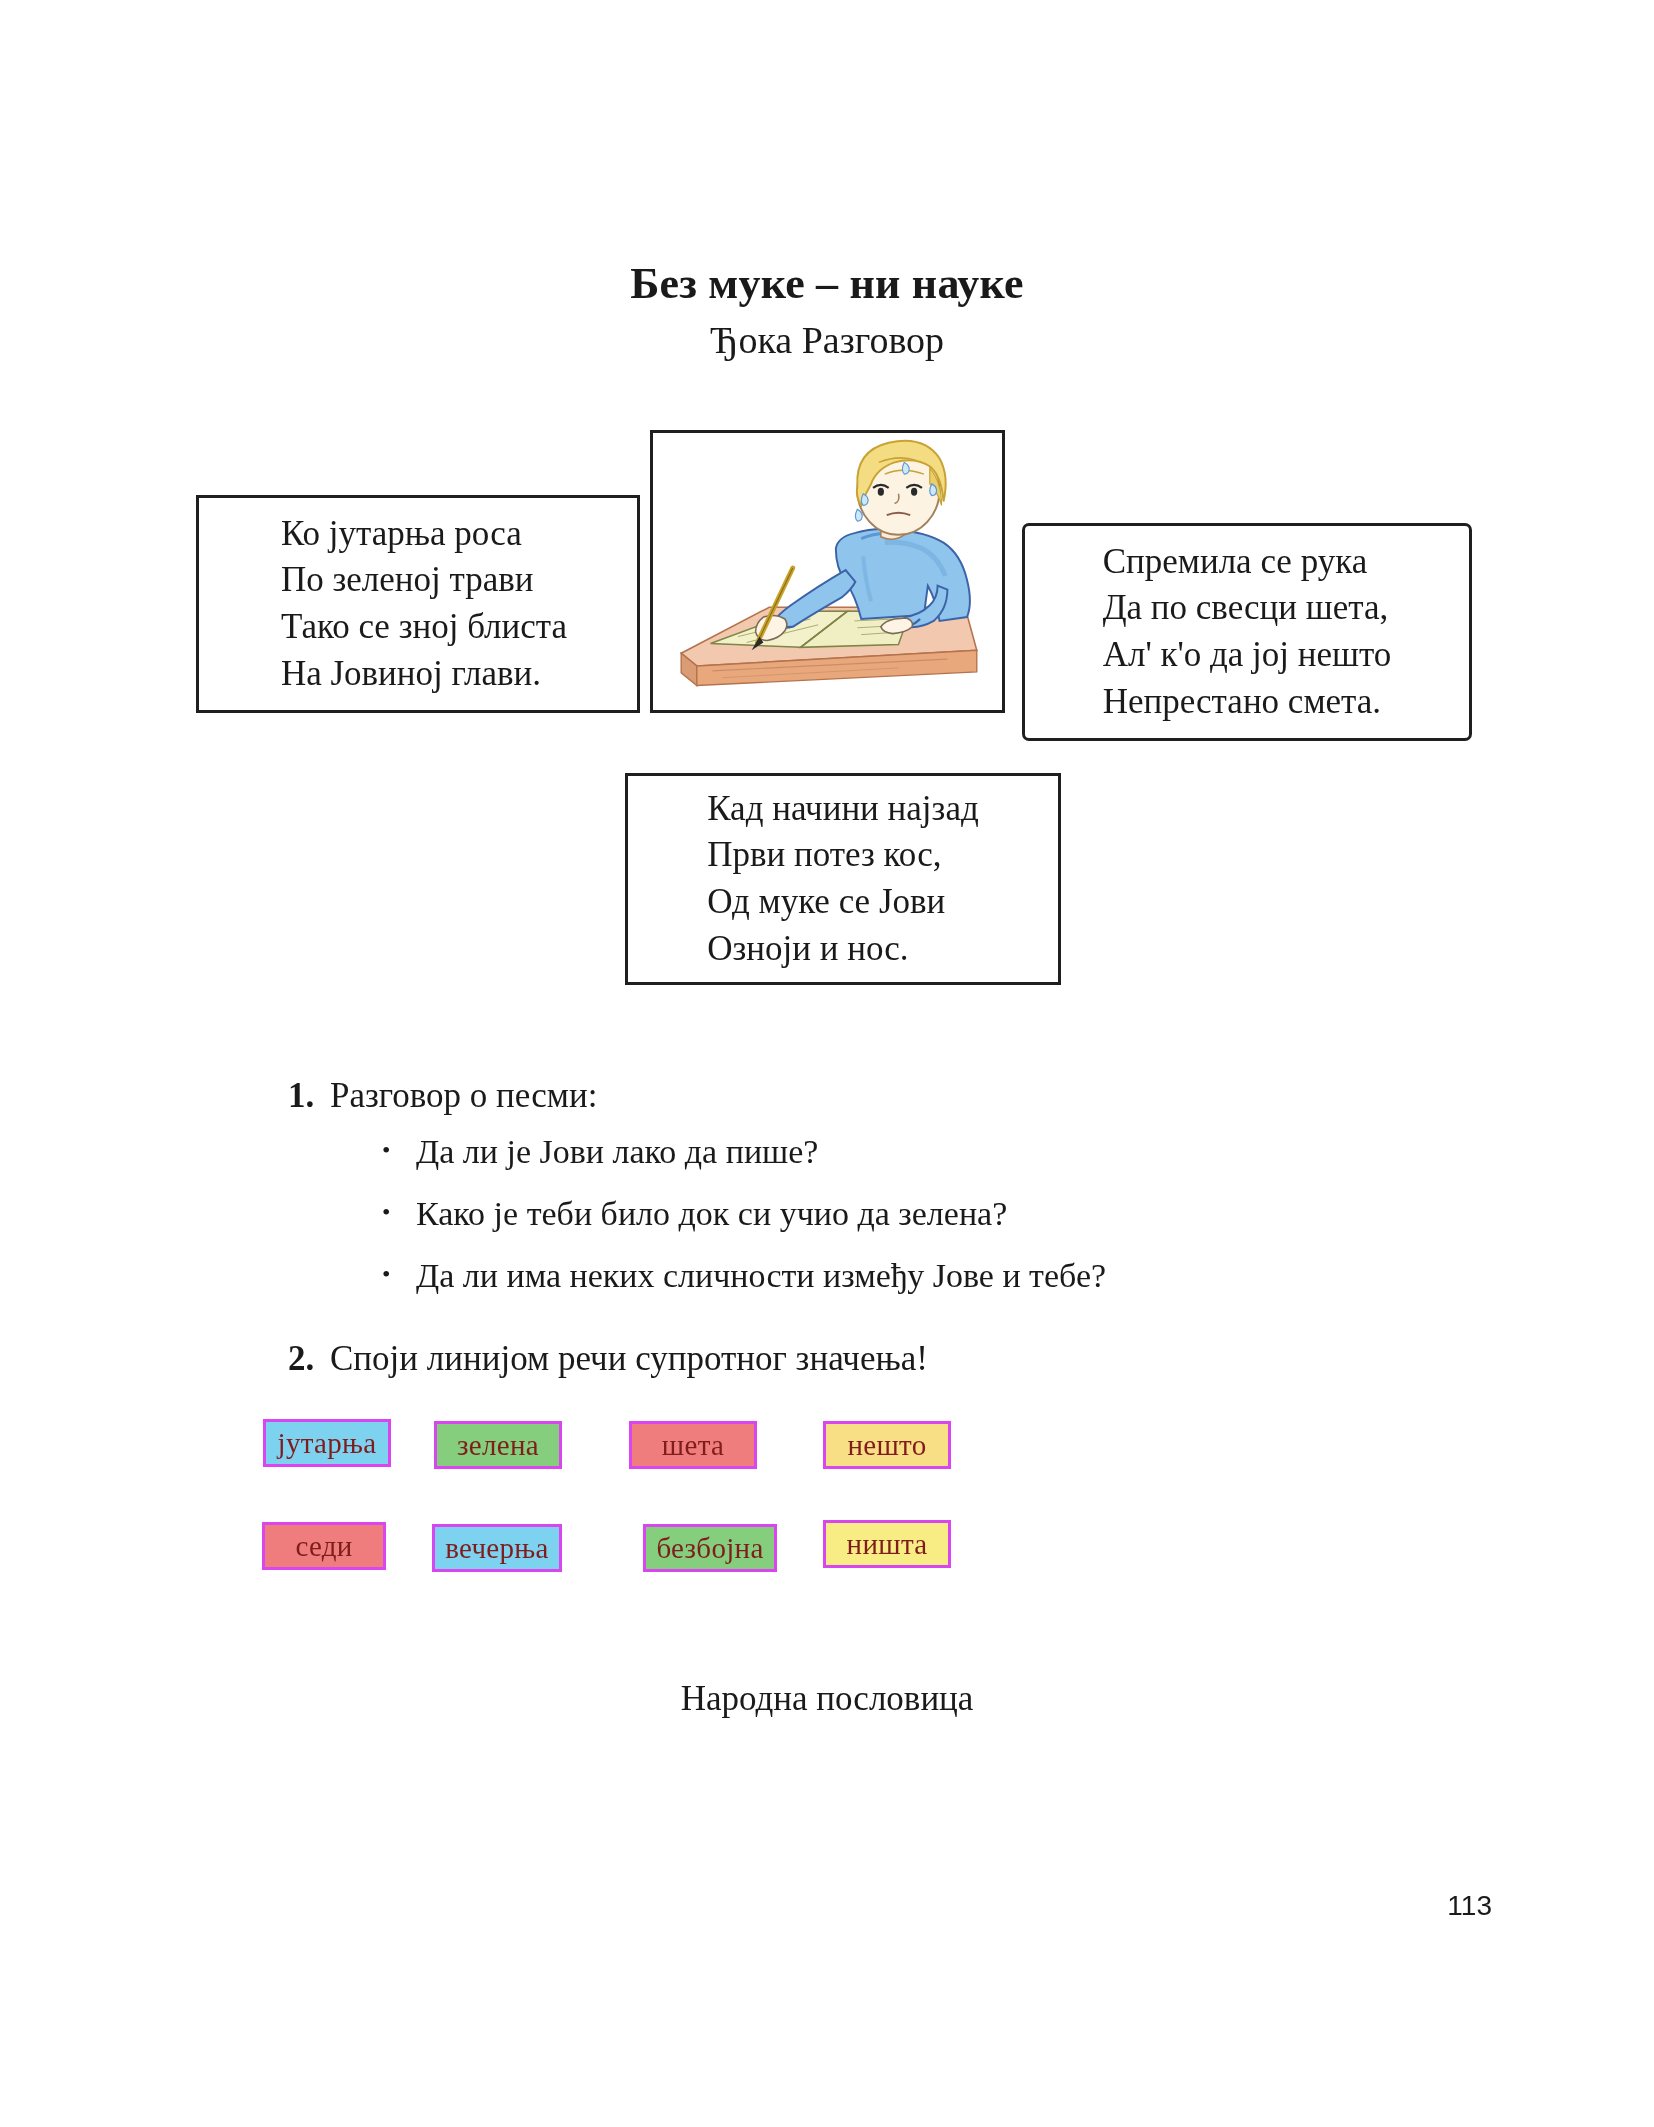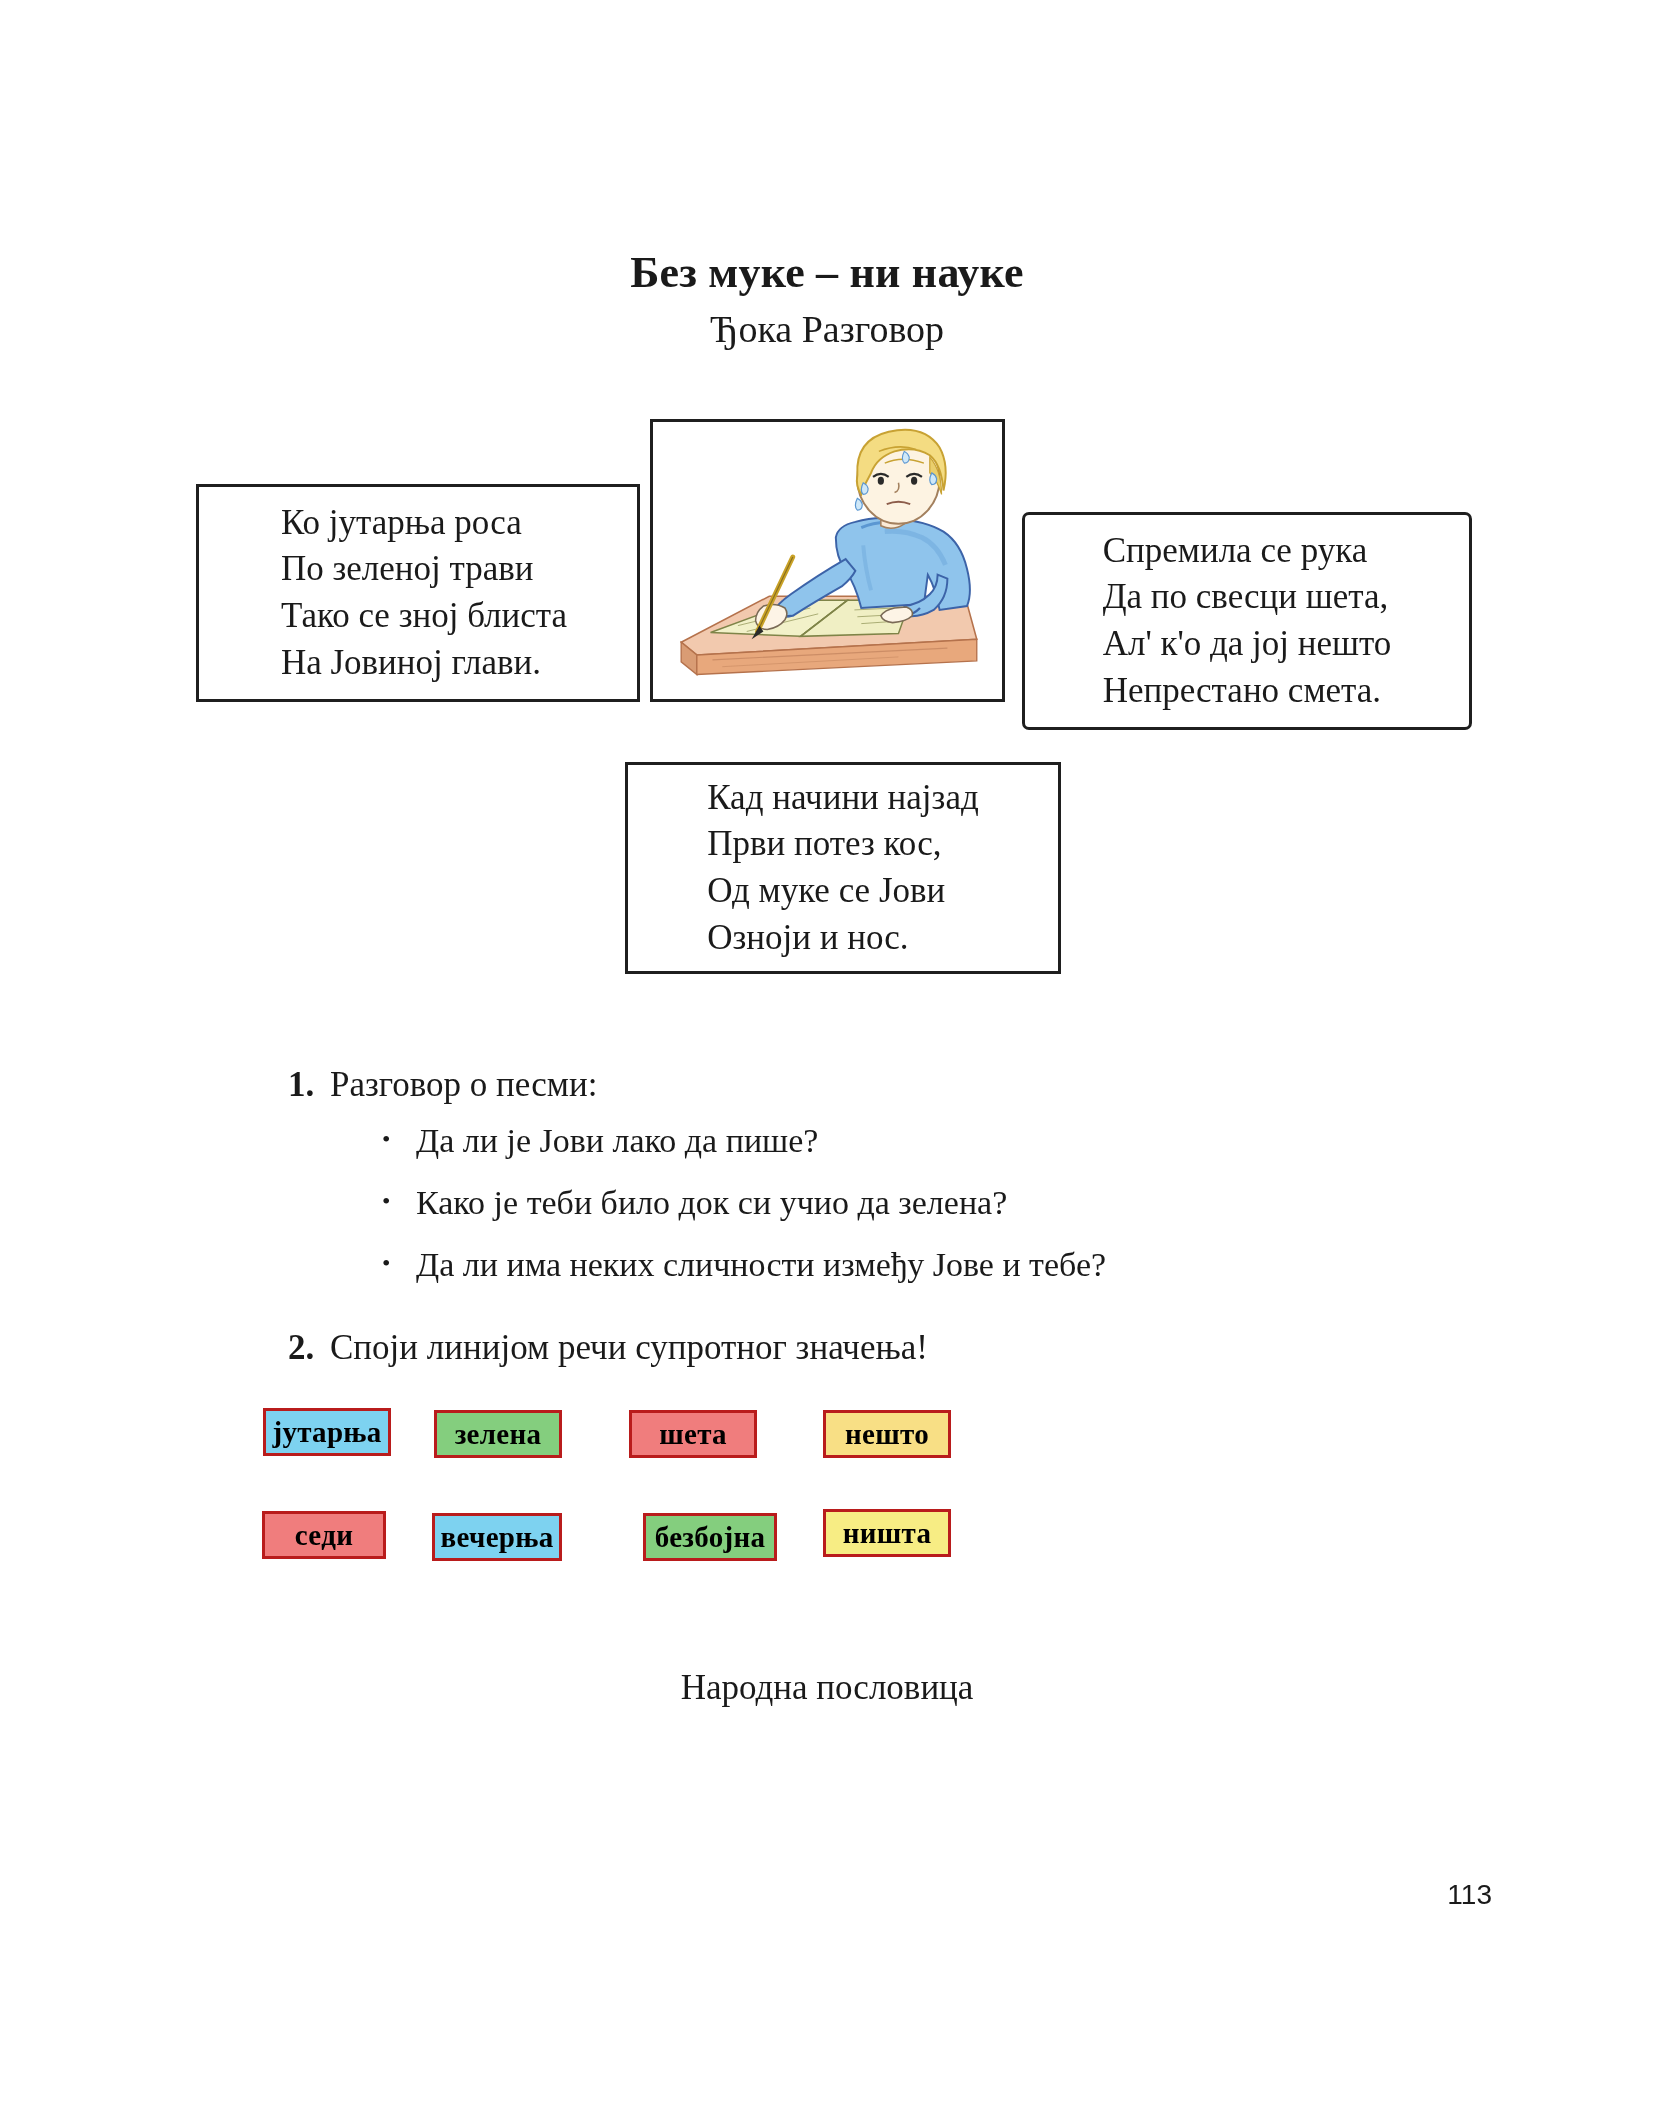--- a/index.html
+++ b/index.html
@@ -13,20 +13,21 @@
     height: 2127px;
     position: relative;
     font-family: "Liberation Serif", "DejaVu Serif", serif;
     color: #1a1a1a;
     overflow: hidden;
   }
 
   .page {
     position: absolute;
     inset: 0;
+    margin-top: 11px;
   }
 
   
   .title-block {
     position: absolute;
     left: 0;
     right: 0;
     top: 248px;
     text-align: center;
   }
@@ -150,27 +151,27 @@
   .word-grid {
     position: absolute;
     left: 0;
     top: 1408px;
     width: 1654px;
     height: 200px;
   }
   .word-card {
     position: absolute;
     box-sizing: border-box;
-    border: 3px solid #b91c1c;
+    border: 3px solid #d946ef;
     display: flex;
     align-items: center;
     justify-content: center;
     font-size: 29px;
-    font-weight: bold;
-    color: #000000;
+    font-weight: normal;
+    color: #7f1d1d;
     letter-spacing: 0.3px;
     height: 48px;
   }
 
   
   .proverb-block {
     position: absolute;
     left: 0;
     right: 0;
     top: 1661px;

